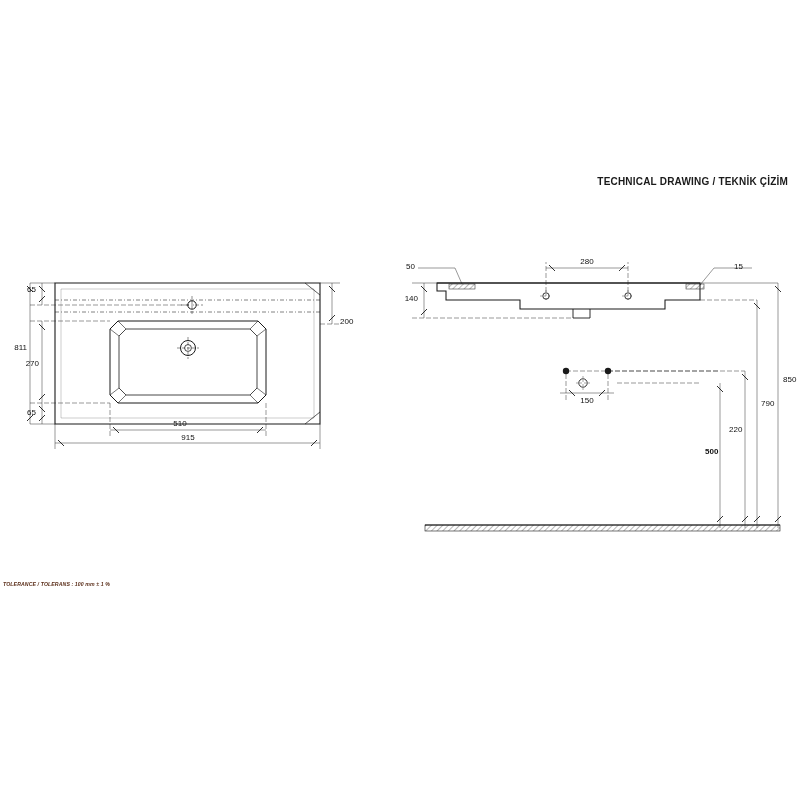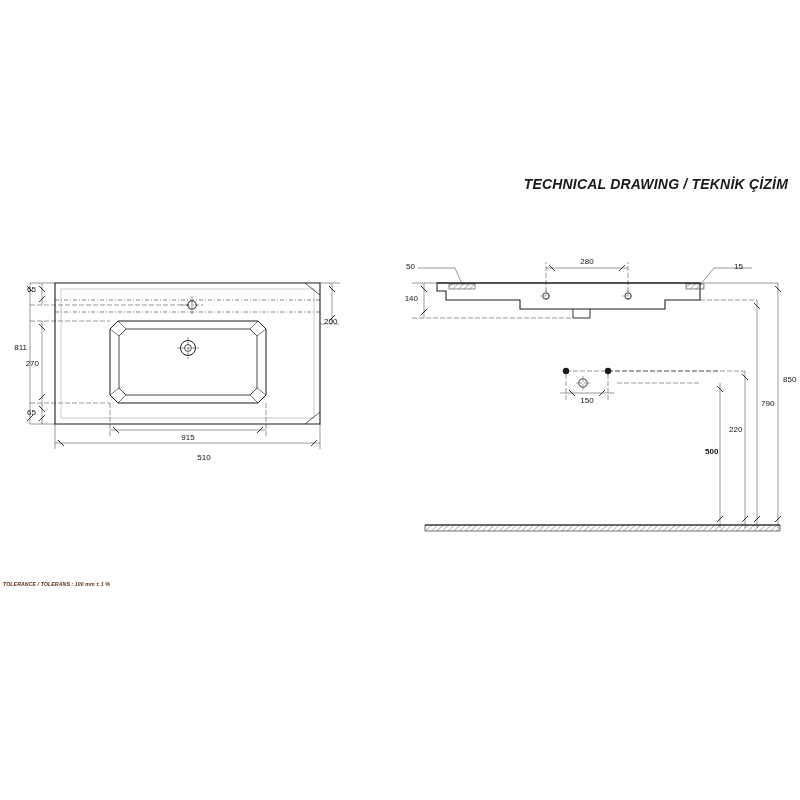--- a/index.html
+++ b/index.html
@@ -23,22 +23,21 @@
     position: absolute;
     left: 0;
     top: 0;
     width: 800px;
     height: 800px;
   }
   .hdr {
     position: absolute;
     right: 12px;
     top: 176px;
-    font-size: 14px;
-    font-style: italic;
+    font-size: 10px;
     font-weight: bold;
     letter-spacing: 0.2px;
     white-space: nowrap;
   }
   .footer {
     position: absolute;
     left: 3px;
     top: 578px;
     width: 500px;
   }
@@ -259,22 +258,22 @@
         <line x1="717" y1="386" x2="723" y2="392"></line>
         <line x1="717" y1="522" x2="723" y2="516"></line>
       </g>
     </g>
   </svg>
 
   <div class="dim" style="left:36px; top:289px; transform:translate(-100%,-50%);">65</div>
   <div class="dim" style="left:27px; top:347px; transform:translate(-100%,-50%);">811</div>
   <div class="dim" style="left:39px; top:363px; transform:translate(-100%,-50%);">270</div>
   <div class="dim" style="left:36px; top:412px; transform:translate(-100%,-50%);">65</div>
-  <div class="dim" style="left:324px; top:317px;">200</div>
-  <div class="dim center" style="left:204px; top:419px;margin-top:34px;">510</div>
+  <div class="dim" style="left:340px; top:317px;">200</div>
+  <div class="dim center" style="left:180px; top:419px;">510</div>
   <div class="dim center" style="left:188px; top:433px;">915</div>
 
   <div class="dim right" style="left:415px; top:262px;">50</div>
   <div class="dim center" style="left:587px; top:257px;">280</div>
   <div class="dim" style="left:734px; top:262px;">15</div>
   <div class="dim right" style="left:418px; top:294px;">140</div>
   <div class="dim center" style="left:587px; top:396px;">150</div>
   <div class="dim" style="left:783px; top:375px;">850</div>
   <div class="dim" style="left:761px; top:399px;">790</div>
   <div class="dim" style="left:729px; top:425px;">220</div>

